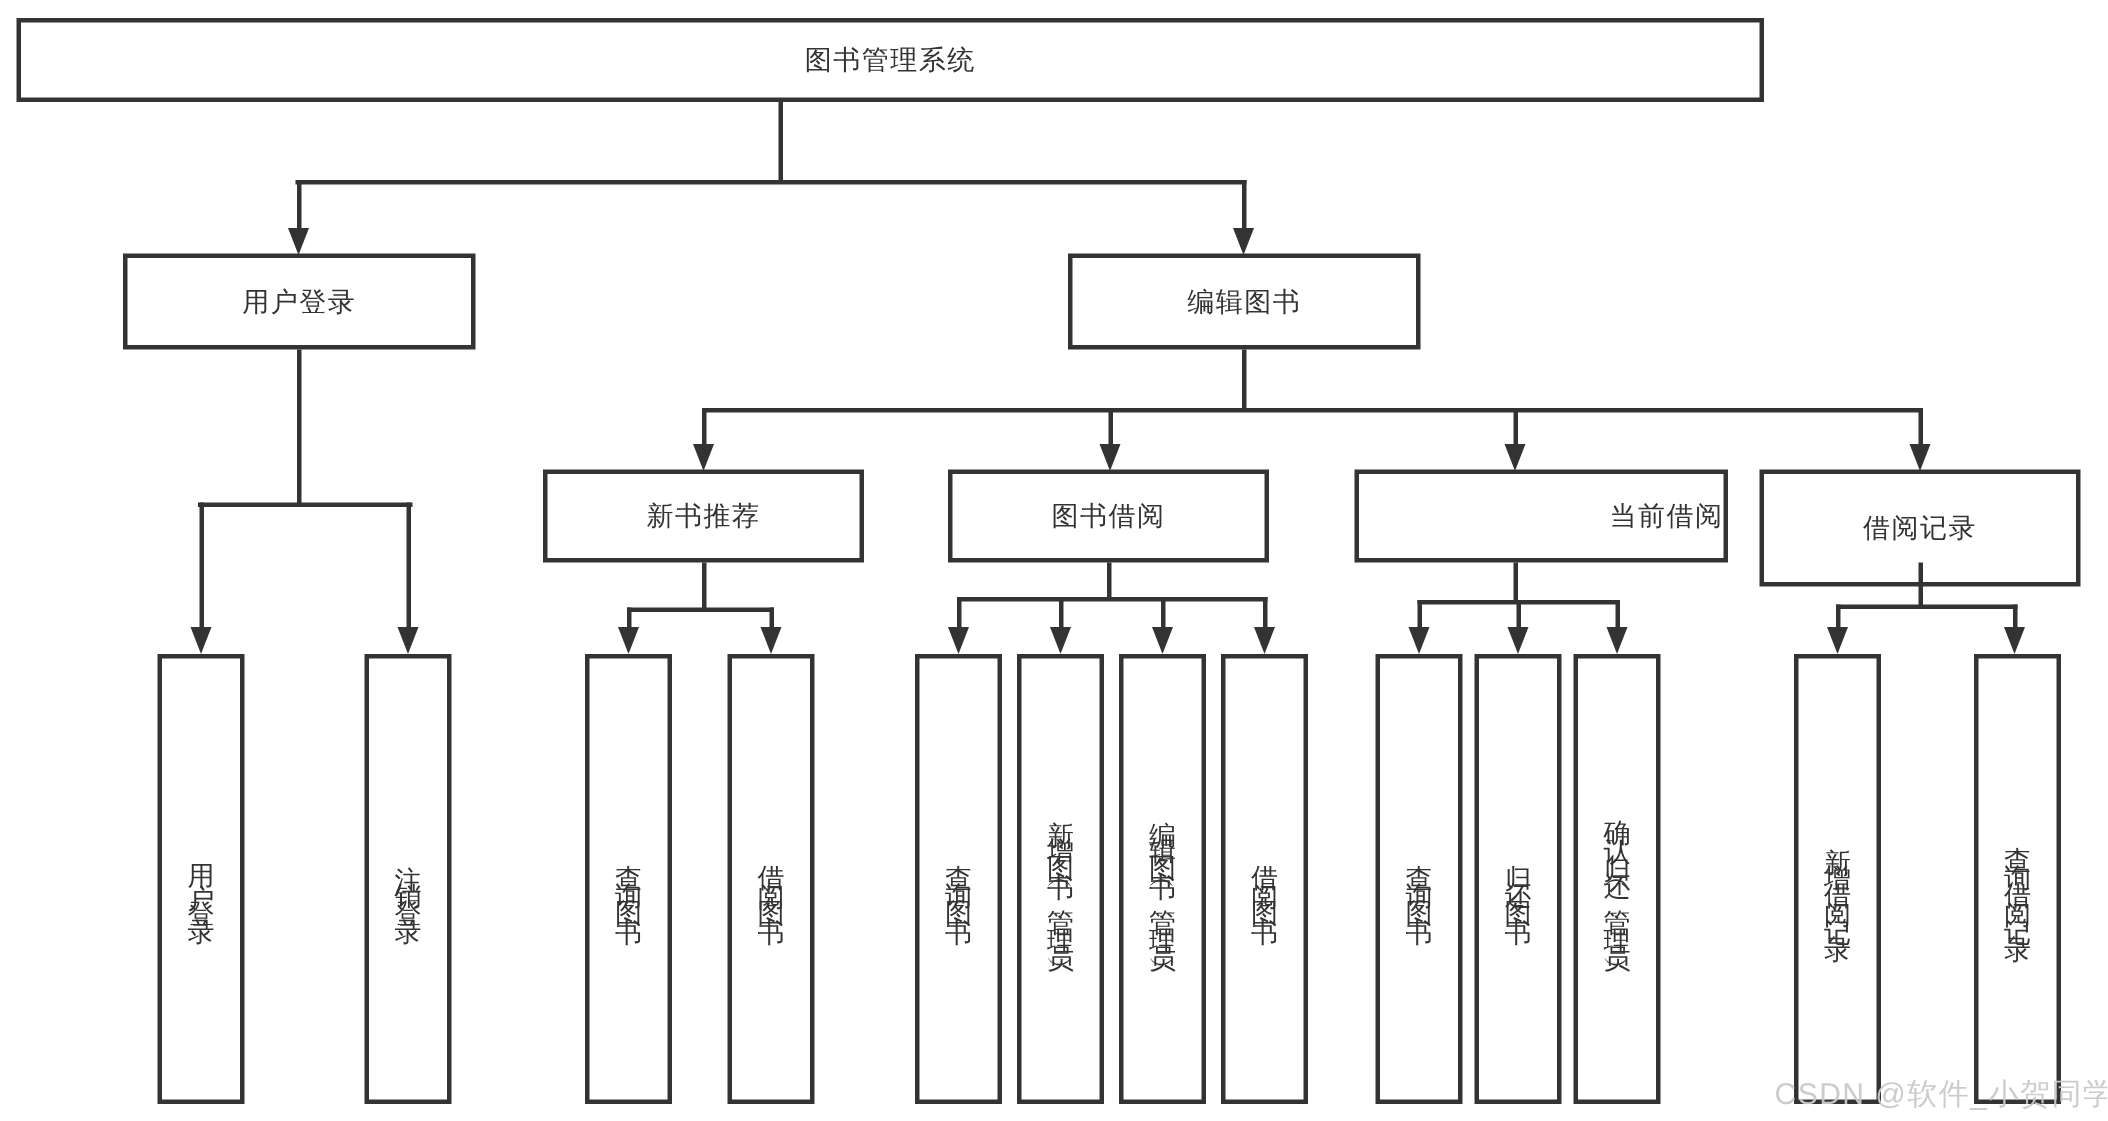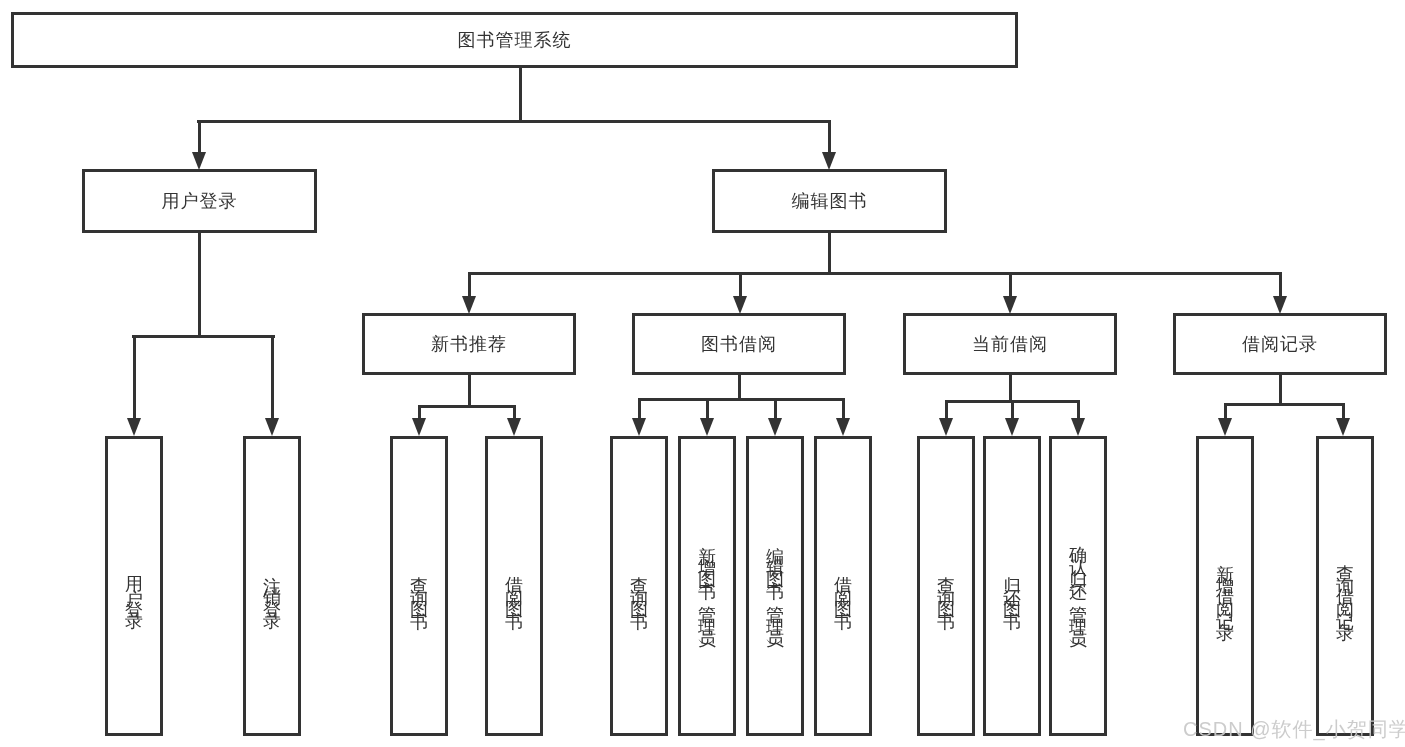--- a/index.html
+++ b/index.html
@@ -61,45 +61,45 @@
     letter-spacing: 1px;
     white-space: nowrap;
     z-index: 10;
   }
 </style>
 </head>
 <body>
 
 <div id="stage">
 
-  <div class="box" style="left:11px; top:12px; width:1007px; height:56px;">
+  <div class="box" style="left:11px; top:12px; width:1165px; height:56px;">
     <span class="hlabel">图书管理系统</span>
   </div>
 
   <div class="box" style="left:82px; top:169px; width:235px; height:64px;">
     <span class="hlabel">用户登录</span>
   </div>
 
   <div class="box" style="left:712px; top:169px; width:235px; height:64px;">
     <span class="hlabel">编辑图书</span>
   </div>
 
   <div class="box" style="left:362px; top:313px; width:214px; height:62px;">
     <span class="hlabel">新书推荐</span>
   </div>
 
   <div class="box" style="left:632px; top:313px; width:214px; height:62px;">
     <span class="hlabel">图书借阅</span>
   </div>
 
-  <div class="box" style="left:903px; top:313px; width:214px; height:62px;">
+  <div class="box" style="left:903px; top:313px; width:249px; height:62px;justify-content:flex-end;">
     <span class="hlabel">当前借阅</span>
   </div>
 
-  <div class="box" style="left:1173px; top:313px; width:214px; height:62px;">
+  <div class="box" style="left:1173px; top:313px; width:214px; height:78px;">
     <span class="hlabel">借阅记录</span>
   </div>
 
   <div class="box" style="left:105px; top:436px; width:58px; height:300px;">
     <span class="vlabel">用户登录</span>
   </div>
 
   <div class="box" style="left:243px; top:436px; width:58px; height:300px;">
     <span class="vlabel">注销登录</span>
   </div>

